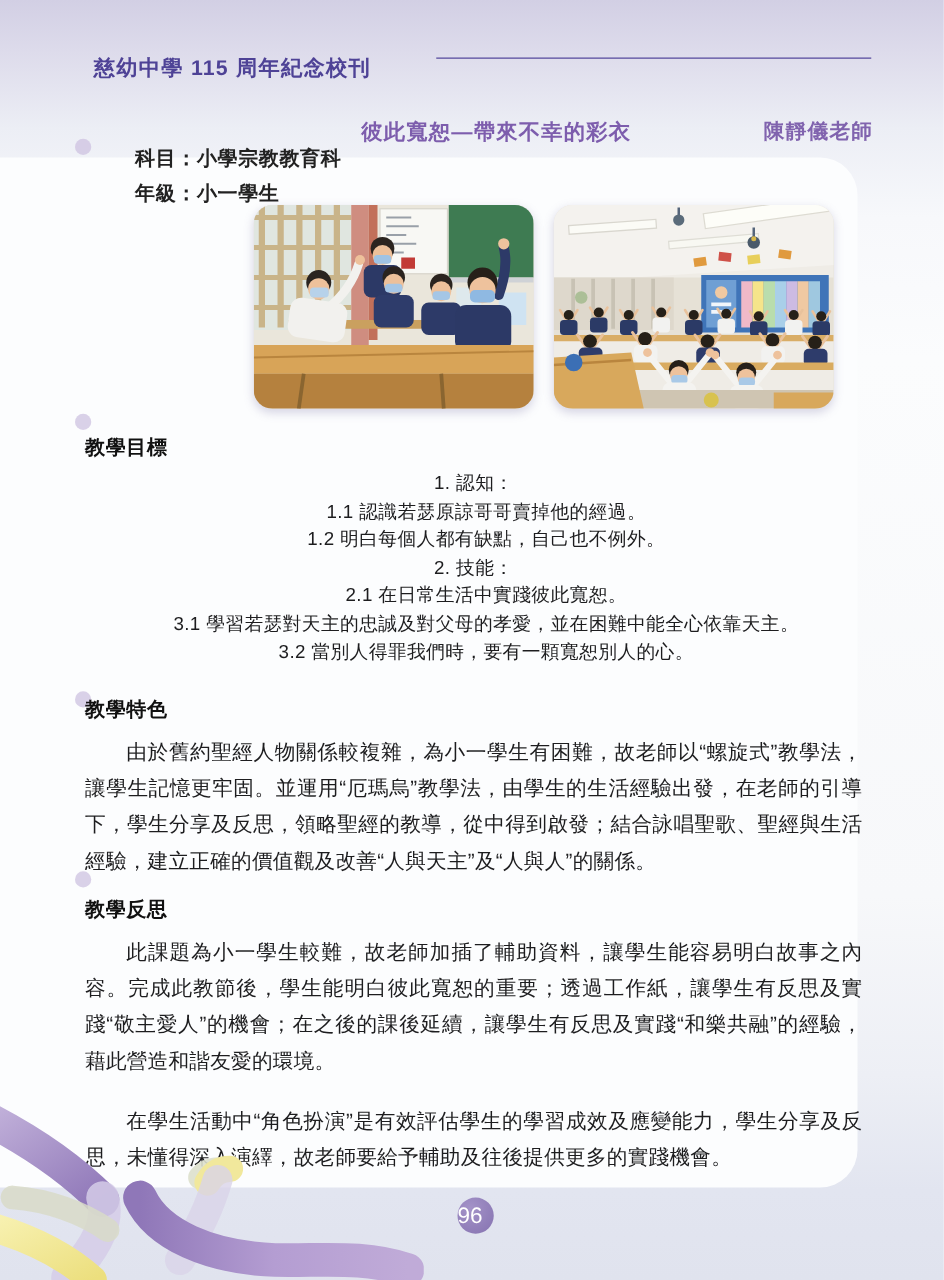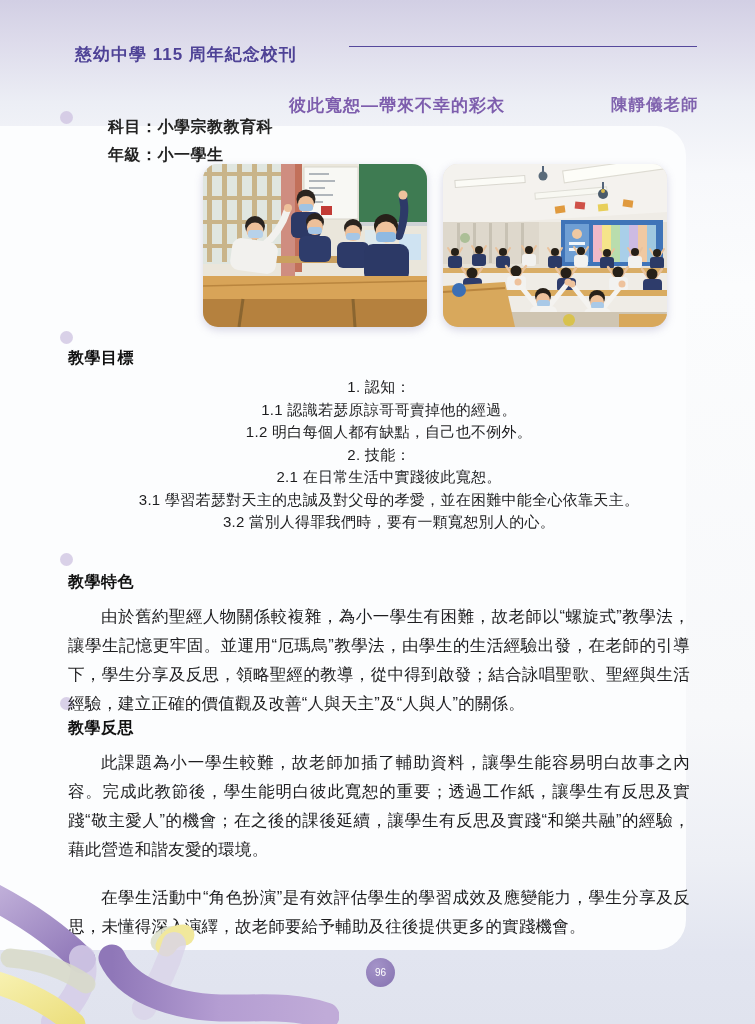--- a/index.html
+++ b/index.html
@@ -46,31 +46,31 @@
     background:#e9e5da;
   }
   .photo svg{display:block;width:100%;height:100%;}
   .photo-left{left:203px;}
   .photo-right{left:443px;}
   .section{position:absolute;left:68px;z-index:3;color:#1d1d1f;}
   .section h3{margin:0;font-size:16px;font-weight:700;color:#111;letter-spacing:.5px;}
   .objectives{top:348px;width:622px;}
   .objectives .lines{margin-top:7px;font-size:15px;line-height:22.5px;letter-spacing:.3px;text-align:center;}
   .lv1{padding-left:20px;}
-  .features{top:572px;width:622px;}
+  .features{top:558px;width:622px;}
   .reflection{top:702px;width:622px;margin-top:16px;}
   .section p{
     margin:9px 0 0 0;font-size:16.5px;line-height:29px;color:#1d1d1f;
     text-indent:2em;text-align:justify;letter-spacing:.2px;
   }
   .reflection p.second{margin-top:19px;}
   .page-num{
     position:absolute;left:366px;top:958px;width:29px;height:29px;border-radius:50%;
     background:radial-gradient(circle at 35% 30%,#a493c8,#8572b0);z-index:4;
-    color:#fff;font-size:10px;display:flex;align-items:center;justify-content:center;
+    color:#fff;font-size:18px;display:flex;align-items:center;
   }
   .ribbons{position:absolute;left:-6px;top:846px;width:345px;height:178px;z-index:5;}
 </style>
 </head>
 <body>
 
 <div id="page">
 
   <div class="card"></div>
 

